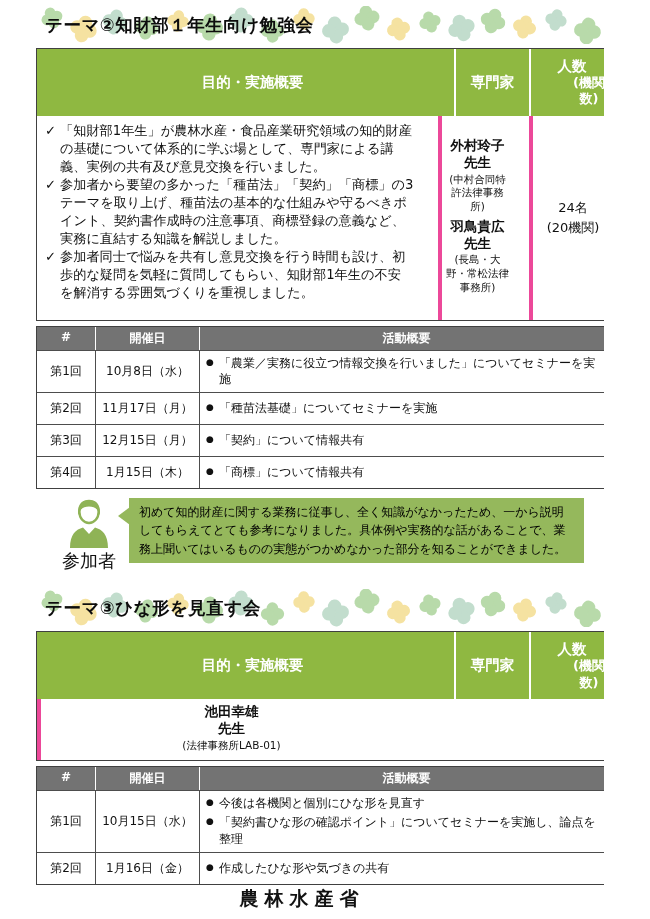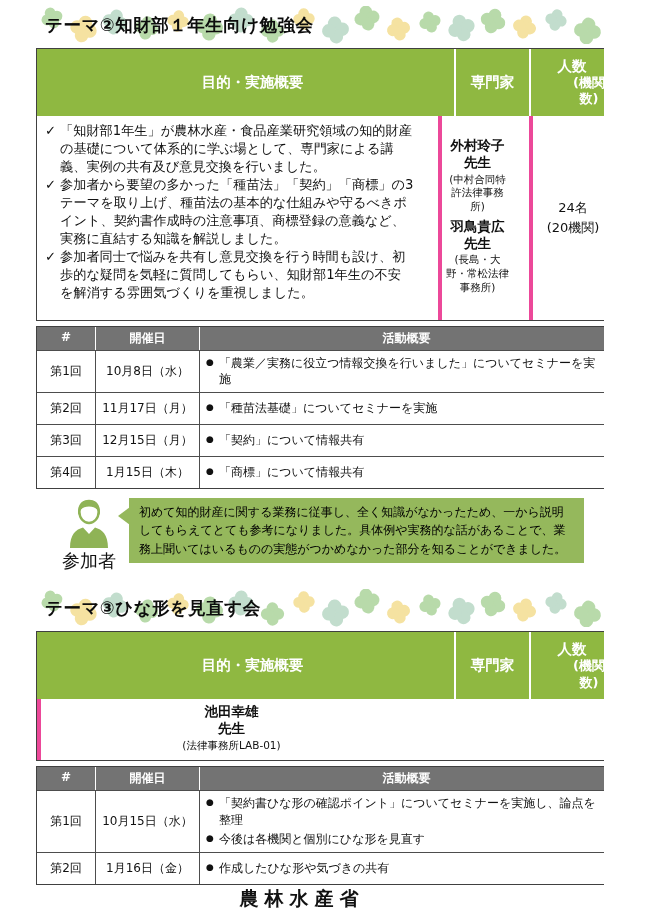--- a/index.html
+++ b/index.html
@@ -395,22 +395,22 @@
   <div class="sch">
     <div class="sch-row head">
       <div class="c">#</div>
       <div class="c">開催日</div>
       <div class="c">活動概要</div>
     </div>
     <div class="sch-row body">
       <div class="c">第1回</div>
       <div class="c">10月15日（水）</div>
       <div class="c acts">
+        <div class="act">今後は各機関と個別にひな形を見直す</div>
         <div class="act">「契約書ひな形の確認ポイント」についてセミナーを実施し、論点を整理</div>
-        <div class="act">今後は各機関と個別にひな形を見直す</div>
       </div>
     </div>
     <div class="sch-row body">
       <div class="c">第2回</div>
       <div class="c">1月16日（金）</div>
       <div class="c acts">
         <div class="act">作成したひな形や気づきの共有</div>
       </div>
     </div>
   </div>

